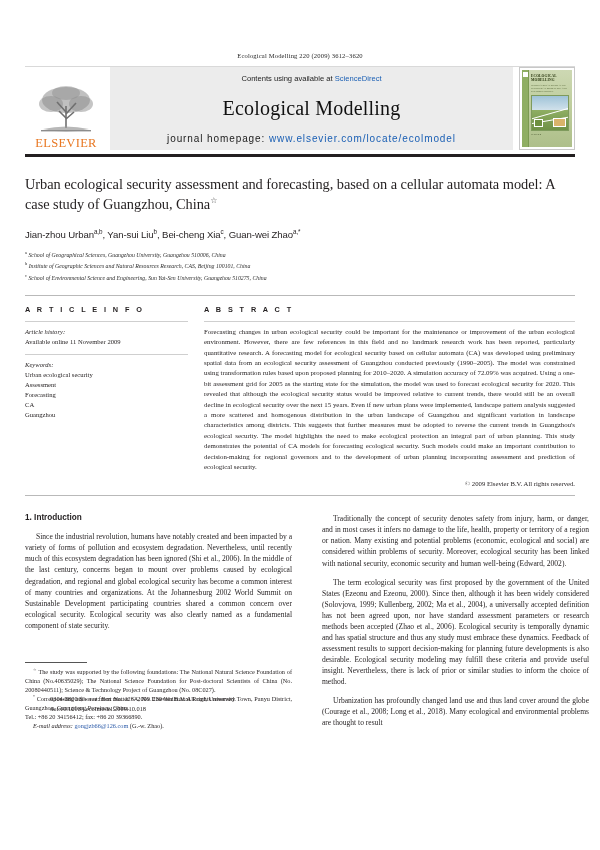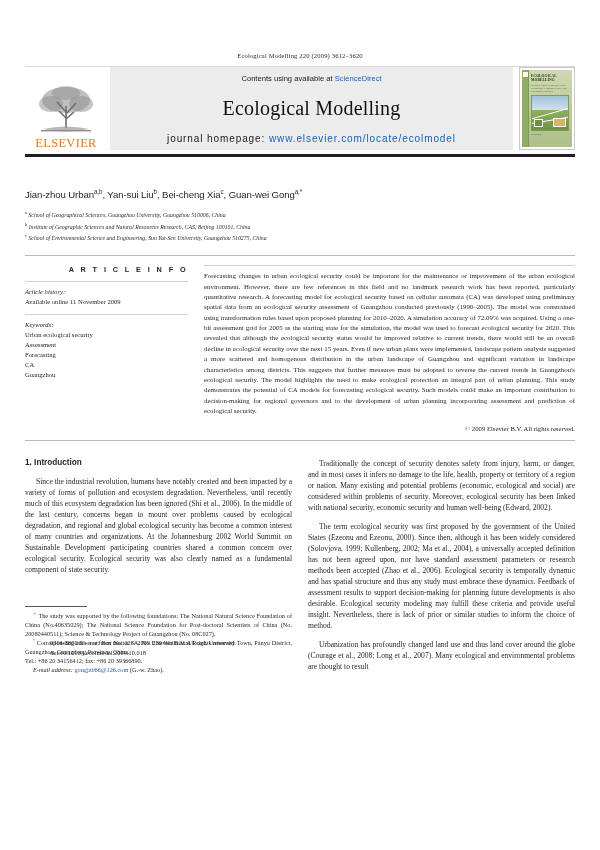--- a/index.html
+++ b/index.html
@@ -134,21 +134,20 @@
   }
   .col-info { width:175px; flex:0 0 175px; padding-right:12px; }
   .col-abs  { flex:1 1 auto; padding-left:4px; }
   .sec-head {
     font-family:"Liberation Sans", sans-serif;
     font-size:7.3px;
     font-weight:bold;
     letter-spacing:2.4px;
     color:#231f20;
     margin-bottom:7px;
-    text-align:right;
   }
   .hr-thin { border-top:1px solid #cfcfcf; margin:0 0 5px 0; }
   .meta-label {
     font-family:"Liberation Serif", serif;
     font-style:italic; font-size:6.6px; color:#231f20; line-height:1.5;
   }
   .meta-value {
     font-family:"Liberation Serif", serif;
     font-size:6.6px; color:#231f20; line-height:1.52;
   }
@@ -164,21 +163,21 @@
   }
   .copyright {
     margin-top:8px;
     text-align:right;
     font-family:"Liberation Serif", serif;
     font-size:6.7px;
     color:#231f20;
   }
 
   
-  .body-area { margin-top:17px; display:flex; gap:16px; }
+  .body-area { margin-top:17px; display:flex; gap:30px; }
   .bcol { width:267px; flex:0 0 267px; position:relative; }
   h2.sec-title {
     font-family:"Liberation Sans", sans-serif;
     font-size:8.2px; font-weight:bold; margin:0 0 9px 0; color:#231f20;
   }
   p.body-p {
     font-family:"Liberation Serif", serif;
     font-size:7.55px;
     line-height:1.465;
     text-align:justify;
@@ -255,26 +254,27 @@
           <div class="cover-ph2"></div>
           <div class="cover-ph"></div>
         </div>
         <div class="cover-foot">ELSEVIER</div>
       </div>
     </div>
   </div>
   <div class="rule-thick"></div>
 
   <div class="title-block">
+    <h1 class="paper-title"><span>Urban ecological security assessment and forecasting, based on a cellular automata model: A case study of Guangzhou, China</span><span class="star">☆</span></h1>
 
     <div class="authors">
       <span><span>Jian-zhou Urban</span><sup>a,b</sup></span>,
       <span><span>Yan-sui Liu</span><sup>b</sup></span>,
       <span><span>Bei-cheng Xia</span><sup>c</sup></span>,
-      <span><span>Guan-wei Gong</span><sup>a,*</sup></span>
+      <span><span>Guan-wei Zhao</span><sup>a,*</sup></span>
     </div>
 
     <div class="affils">
       <div class="affil"><sup>a</sup> <span>School of Geographical Sciences, Guangzhou University, Guangzhou 510006, China</span></div>
       <div class="affil"><sup>b</sup> <span>Institute of Geographic Sciences and Natural Resources Research, CAS, Beijing 100101, China</span></div>
       <div class="affil"><sup>c</sup> <span>School of Environmental Science and Engineering, Sun Yat-Sen University, Guangzhou 510275, China</span></div>
     </div>
   </div>
 
   <div class="info-abs">
@@ -288,20 +288,21 @@
         <div class="meta-label">Keywords:</div>
         <div class="meta-value">Urban ecological security</div>
         <div class="meta-value">Assessment</div>
         <div class="meta-value">Forecasting</div>
         <div class="meta-value">CA</div>
         <div class="meta-value">Guangzhou</div>
       </div>
     </div>
 
     <div class="col-abs">
+      <div class="sec-head">A B S T R A C T</div>
       <div class="hr-thin"></div>
       <p class="abs-text">Forecasting changes in urban ecological security could be important for the maintenance or improvement of the urban ecological environment. However, there are few references in this field and no landmark research work has been reported, particularly quantitative research. A forecasting model for ecological security based on cellular automata (CA) was developed using preliminary spatial data from an ecological security assessment of Guangzhou conducted previously (1990–2005). The model was constrained using transformation rules based upon proposed planning for 2010–2020. A simulation accuracy of 72.09% was acquired. Using a one-bit assessment grid for 2005 as the starting state for the simulation, the model was used to forecast ecological security for 2020. This revealed that although the ecological security status would be improved relative to current trends, there would still be an overall decline in ecological security over the next 15 years. Even if new urban plans were implemented, landscape pattern analysis suggested a more scattered and homogenous distribution in the urban landscape of Guangzhou and significant variation in landscape characteristics among districts. This suggests that further measures must be adopted to reverse the current trends in Guangzhou's ecological security. The model highlights the need to make ecological protection an integral part of urban planning. This study demonstrates the potential of CA models for forecasting ecological security. Such models could make an important contribution to decision-making for regional governors and to the development of urban planning incorporating assessment and prediction of ecological security.</p>
       <div class="copyright">© 2009 Elsevier B.V. All rights reserved.</div>
     </div>
   </div>
 
   <div class="body-area">
 
     <div class="bcol">
       <h2 class="sec-title">1. Introduction</h2>
@@ -317,18 +318,18 @@
 
       <div class="footer-block">
         <div class="footer-line">0304-3800/$ – see front matter © 2009 Elsevier B.V. All rights reserved.</div>
         <div class="footer-line">doi:10.1016/j.ecolmodel.2009.10.018</div>
       </div>
     </div>
 
     <div class="bcol">
       <p class="body-p">Traditionally the concept of security denotes safety from injury, harm, or danger, and in most cases it infers no damage to the life, health, property or territory of a region or nation. Many existing and potential problems (economic, ecological and social) are considered within problems of security. Moreover, ecological security has been linked with national security, economic security and human well-being (Edward, 2002).</p>
       <p class="body-p">The term ecological security was first proposed by the government of the United States (Ezeonu and Ezeonu, 2000). Since then, although it has been widely considered (Solovjova, 1999; Kullenberg, 2002; Ma et al., 2004), a universally accepted definition has not been agreed upon, nor have standard assessment parameters or research methods been accepted (Zhao et al., 2006). Ecological security is temporally dynamic and has spatial structure and thus any study must embrace these dynamics. Feedback of assessment results to support decision-making for planning future developments is also desirable. Ecological security modeling may fulfill these criteria and provide useful insight. Nevertheless, there is lack of prior or similar studies to inform the choice of method.</p>
-      <p class="body-p">Urbanization has profoundly changed land use and thus land cover around the globe (Courage et al., 2008; Long et al., 2007). Many ecological and environmental problems are thought to result</p>
+      <p class="body-p">Urbanization has profoundly changed land use and thus land cover around the globe (Courage et al., 2008; Long et al., 2018). Many ecological and environmental problems are thought to result</p>
     </div>
 
   </div>
 
 </div>
 
 </body></html>

